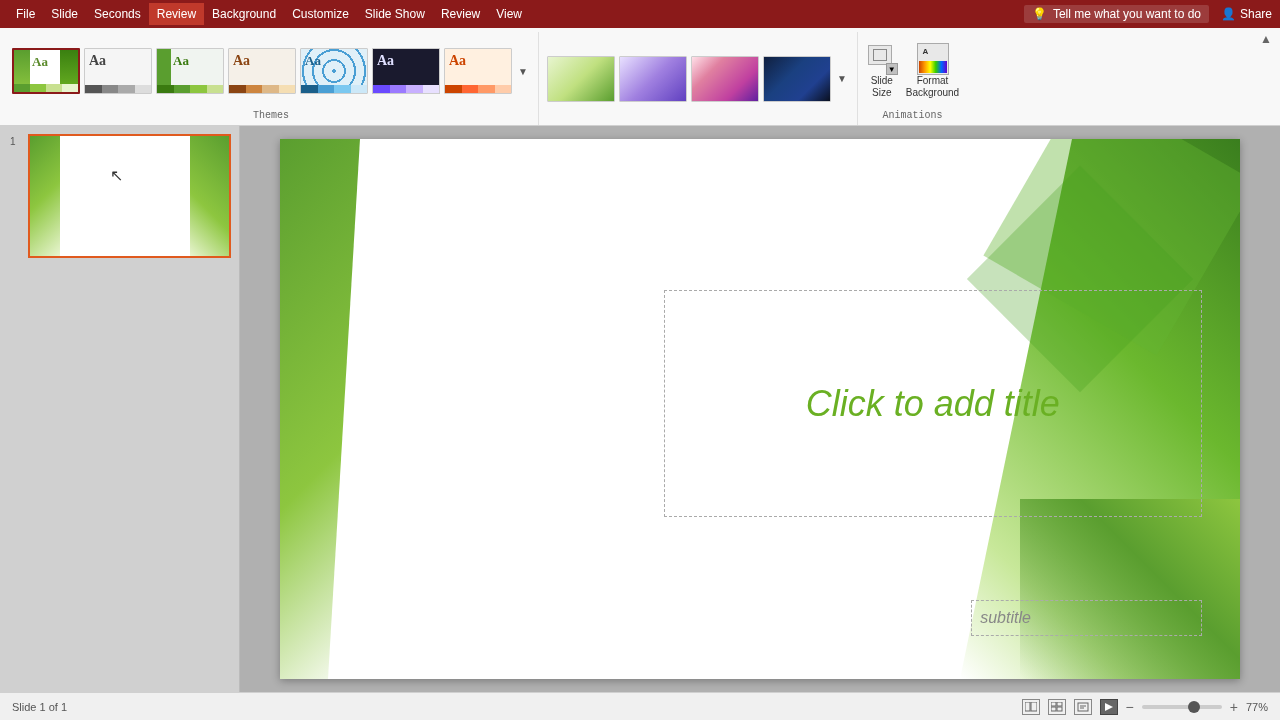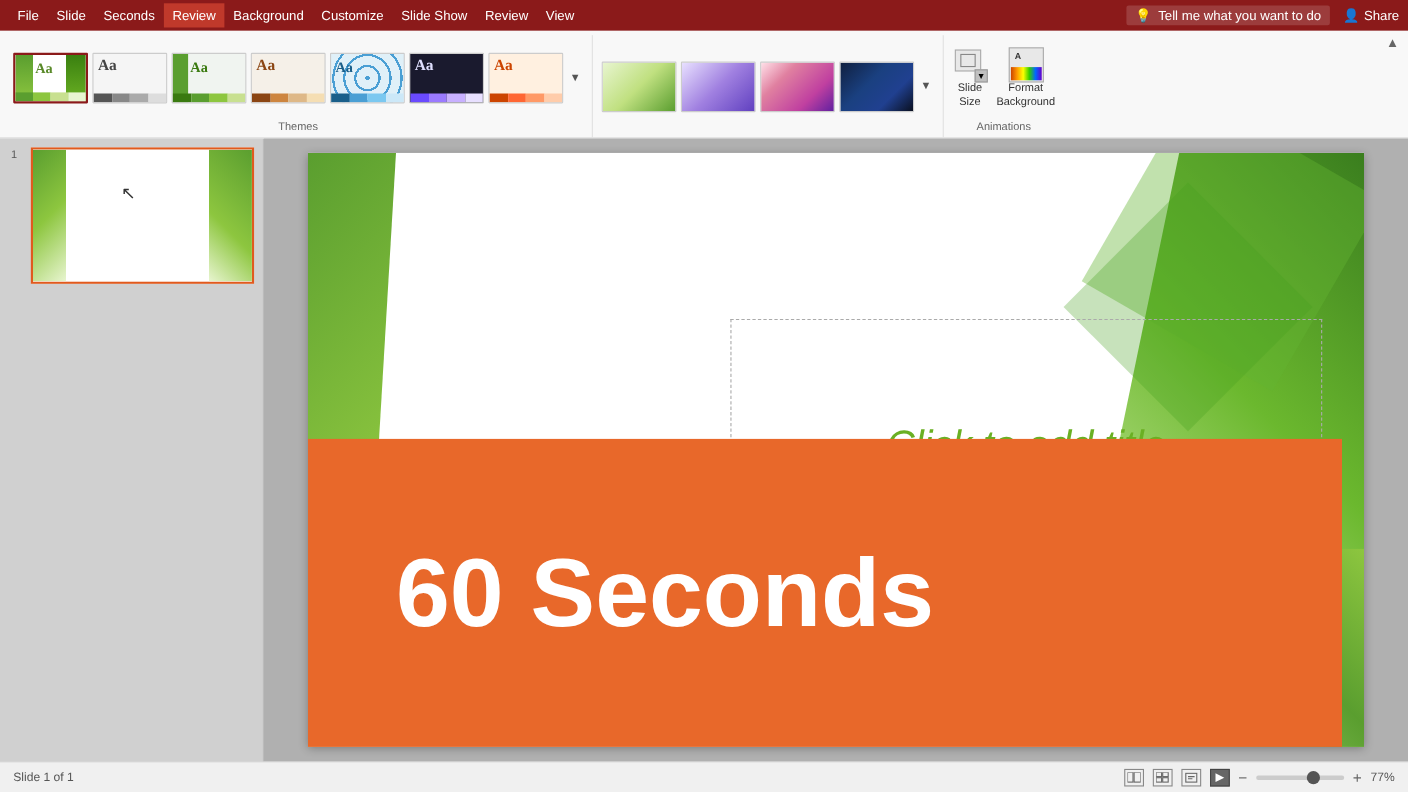--- a/index.html
+++ b/index.html
@@ -70,20 +70,21 @@
       gap: 4px;
       flex: 1;
       padding: 4px 0;
     }
     .ribbon-section-label {
       font-size: 10px;
       color: #666;
       text-align: center;
       width: 100%;
       padding-bottom: 4px;
+      font-family: Liberation Mono, monospace;
     }
 
     
     .theme-thumb {
       width: 68px;
       height: 46px;
       border: 1px solid #ccc;
       cursor: pointer;
       position: relative;
       overflow: hidden;
@@ -547,23 +548,20 @@
       </div>
 
       <div class="title-placeholder">
         <span class="title-text">Click to add title</span>
       </div>
 
       <div class="subtitle-placeholder">
         <span class="subtitle-text">subtitle</span>
       </div>
 
-      <div class="orange-overlay">
-        <span class="overlay-text">60 Seconds</span>
-      </div>
     </div>
   </div>
 </div>
 
 <div class="status-bar">
   <span>Slide 1 of 1</span>
   <div class="status-right">
 
     <div class="status-icon" title="Normal View">
       <svg width="12" height="10" viewBox="0 0 12 10">

